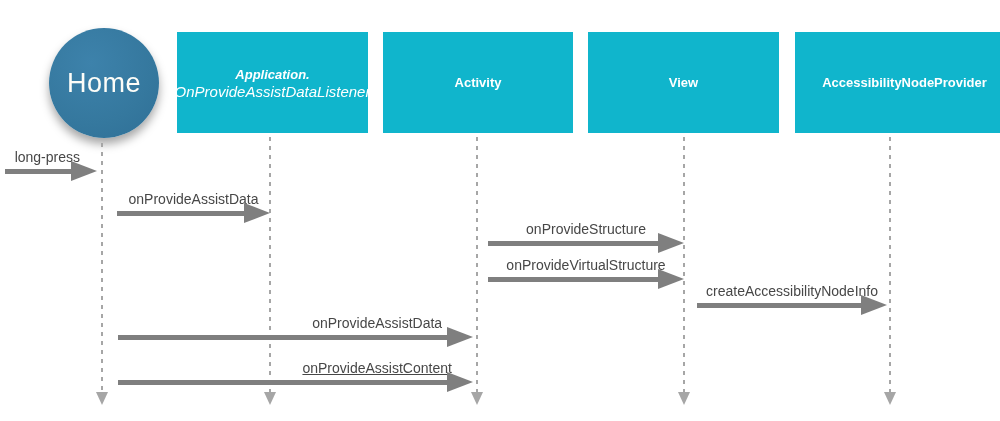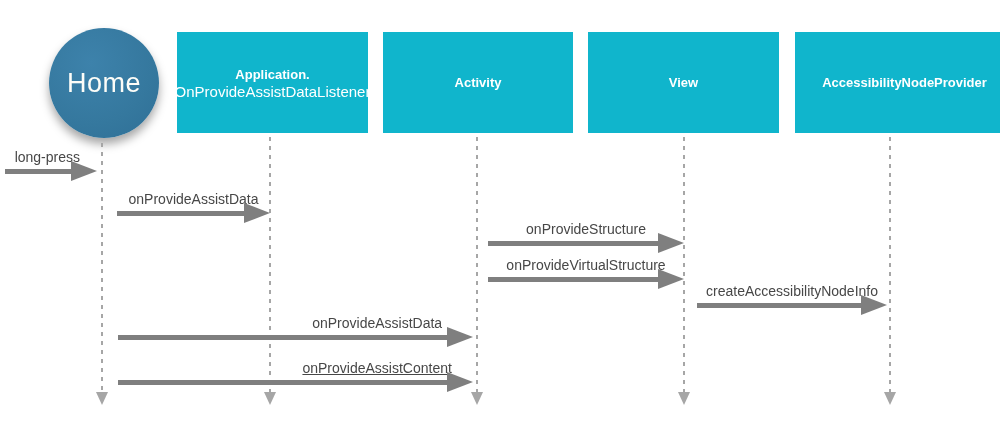--- a/index.html
+++ b/index.html
@@ -87,21 +87,21 @@
 </style>
 </head>
 <body>
 
 <div class="canvas">
 
   <div class="home-circle">
     <span>Home</span>
   </div>
 
-  <div class="actor-box" style="left:177px; width:191px;">
+  <div class="actor-box" style="left:177px; width:191px;font-style:italic;">
     <div class="title">Application.</div>
     <div class="subtitle">OnProvideAssistDataListener</div>
   </div>
 
   <div class="actor-box" style="left:383px; width:190px;">
     <div class="title">Activity</div>
   </div>
 
   <div class="actor-box" style="left:588px; width:191px;">
     <div class="title">View</div>

